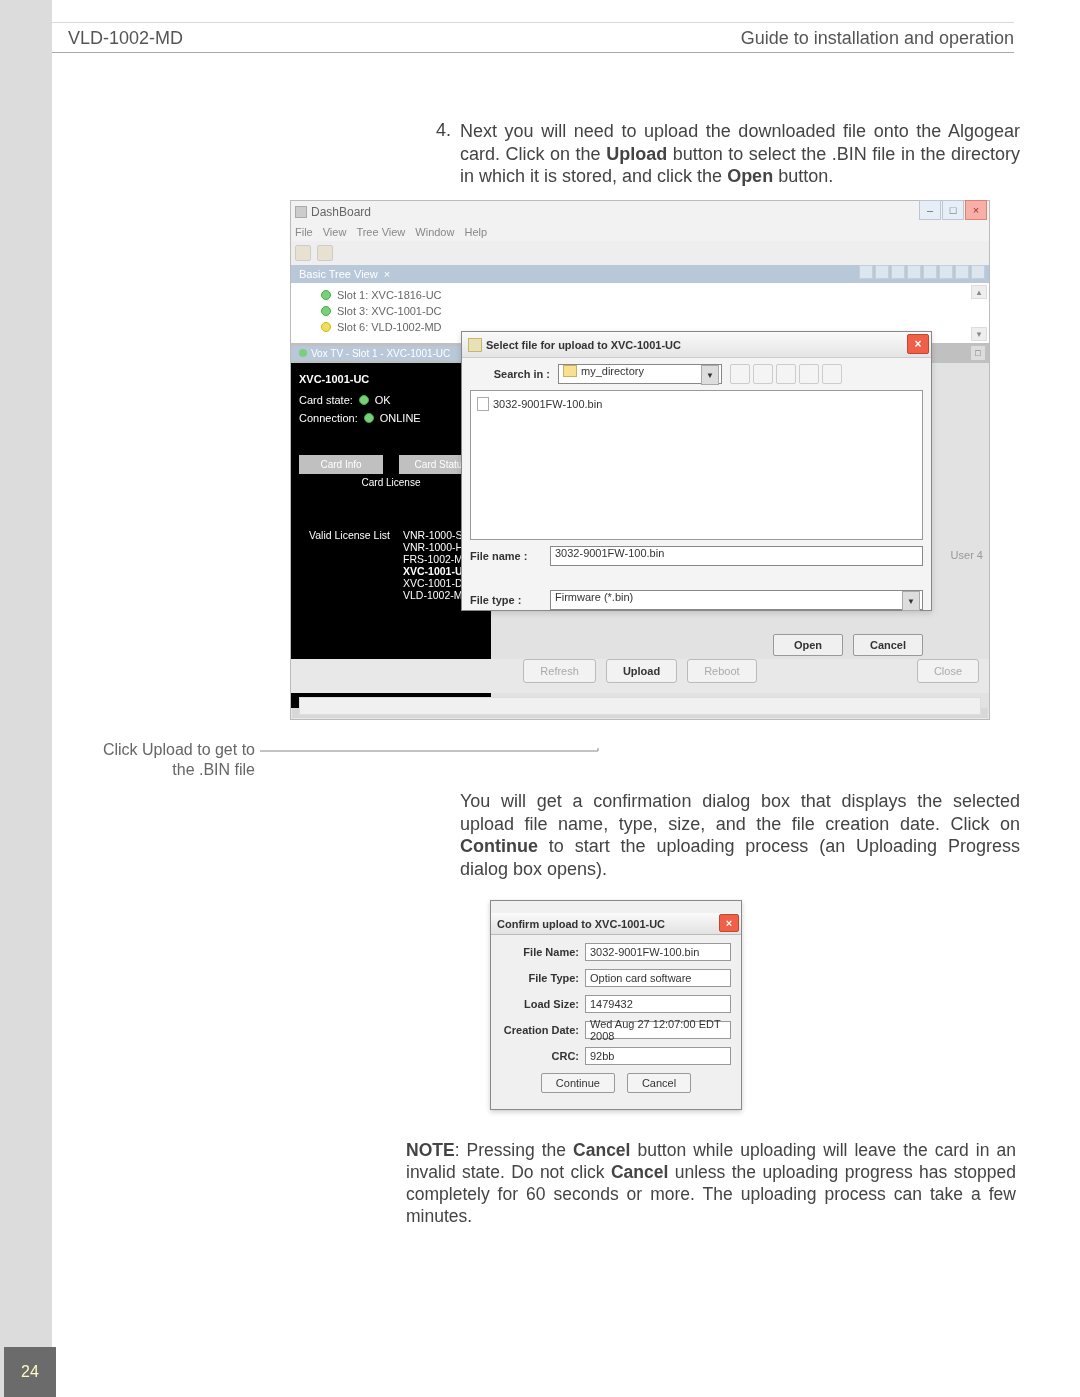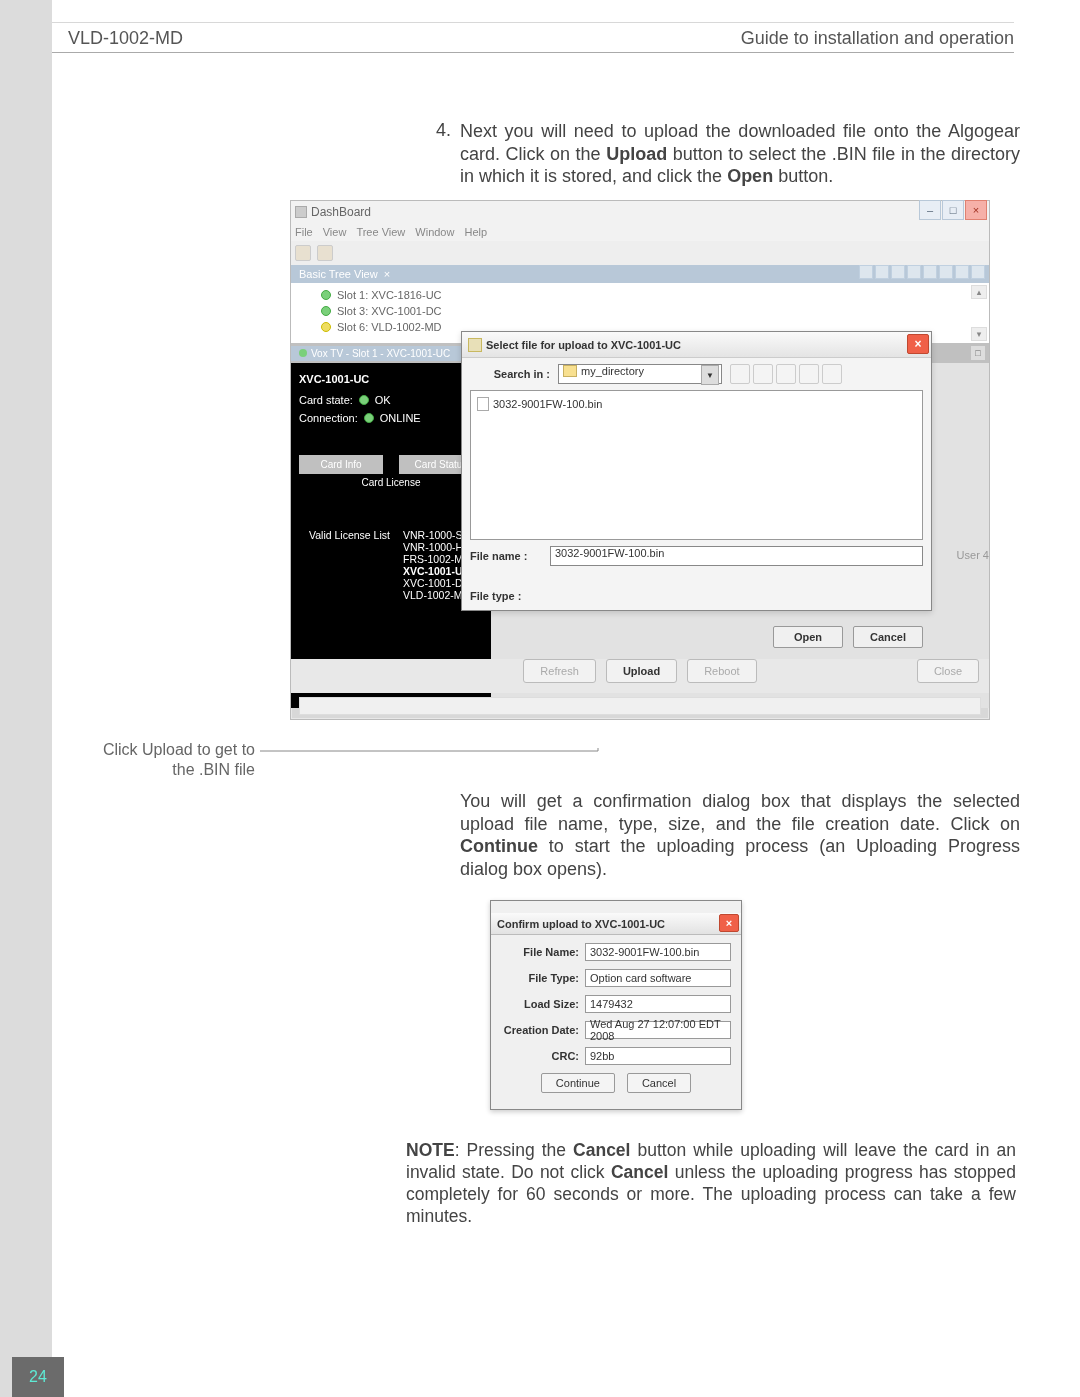--- a/index.html
+++ b/index.html
@@ -7,22 +7,22 @@
     width: 1080px; height: 1397px;
     font-family: Arial, Helvetica, sans-serif;
     background: #fff; color: #333;
     position: relative;
   }
   .left-margin {
     position: absolute; left: 0; top: 0; bottom: 0; width: 52px;
     background: #dcdcdc;
   }
   .page-num {
-    position: absolute; left: 12px; bottom: 0; width: 52px; height: 40px;
-    background: #6b6b6b; color: #5eead4; font-size: 16px;
+    position: absolute; left: 4px; bottom: 0; width: 52px; height: 50px;
+    background: #6b6b6b; color: #fef9c3; font-size: 16px;
     display: flex; align-items: center; justify-content: center;
   }
   .header-rule-light { position:absolute; left:52px; right:66px; top:22px; border-top:1px solid #d8d8d8; }
   .header-rule { position:absolute; left:52px; right:66px; top:52px; border-top:1px solid #aaa; }
   .header { position:absolute; left:68px; right:66px; top:28px; display:flex; justify-content:space-between; font-size:18px; color:#555; }
   .step-text {
     position:absolute; left:460px; top:120px; width:560px;
     font-size:18px; color:#444; text-align:justify; line-height:1.25;
   }
   .dashboard {
@@ -58,21 +58,21 @@
   .tabx { position:absolute;right:4px;width:14px;height:14px;background:#ddd;display:flex;align-items:center;justify-content:center;font-size:9px;color:#666;}
   .mainrow { display:flex; height:345px;}
   .leftpanel { width:200px;background:#000000;color:#fff;font-size:11px;padding:10px 8px;position:relative;}
   .lp-row{display:flex;align-items:center;gap:6px;line-height:18px;}
   .lp-tabs{margin-top:28px;display:flex;font-size:10px;gap:16px;}
   .lp-tab{flex:1;padding:4px;text-align:center;background:#c0c0c0;}
   .lp-sub{text-align:center;padding:3px;font-size:10px;}
   .lp-list{margin-top:38px;font-size:10.5px;color:#fff;text-align:left;padding-left:10px;}
   .lp-list-label{float:left;margin-right:6px;}
   .rtfill{flex:1;background:#e2e2e2;position:relative;}
-  .rt-user{position:absolute;right:0;top:186px;font-size:11px;color:#999;}
+  .rt-user{position:absolute;right:6px;top:186px;font-size:11px;color:#999;}
   .filedlg{
     position:absolute; left:170px; top:130px; width:471px; height:280px;
     background:#f4f4f4; border:1px solid #888; box-shadow:0 2px 6px rgba(0,0,0,.15);
   }
   .fd-title{height:26px;background:linear-gradient(#fafafa,#e4e4e4);display:flex;align-items:center;font-size:11px;font-weight:bold;color:#333;padding:0 6px;position:relative;border-bottom:1px solid #ccc;}
   .fd-close{position:absolute;right:2px;top:2px;width:22px;height:20px;background:#f06048;border:1px solid #c04830;color:#fff;display:flex;align-items:center;justify-content:center;font-size:12px;border-radius:2px;}
   .fd-row1{display:flex;align-items:center;padding:6px 8px;gap:8px;font-size:11px;font-weight:bold;}
   .fd-search-lab{width:80px;text-align:right;}
   .fd-dd{width:164px;height:20px;border:1px solid #888;background:#fff;display:flex;align-items:flex-start;padding:0 4px;font-size:11px;position:relative;font-weight:normal;}
   .fd-dd::after{content:"▼";position:absolute;right:2px;top:0;width:16px;height:18px;background:#ddd;border:1px solid #aaa;display:flex;align-items:center;justify-content:center;font-size:8px;}
@@ -256,20 +256,21 @@
           <span>3032-9001FW-100.bin</span>
         </div>
     </div>
     <div class="fd-bottom">
       <div class="fd-brow">
           <div class="fd-blabel">File name :</div>
           <div class="fd-input">3032-9001FW-100.bin</div>
         </div>
       <div class="fd-brow">
           <div class="fd-blabel">File type :</div>
+          <div class="fd-sel">Firmware (*.bin)</div>
         </div>
       <div class="fd-btns">
         <div class="fd-btn">Open</div>
         <div class="fd-btn">Cancel</div>
       </div>
     </div>
   </div>
 </div>
 
 <div class="callout">Click Upload to get to the .BIN file</div>

